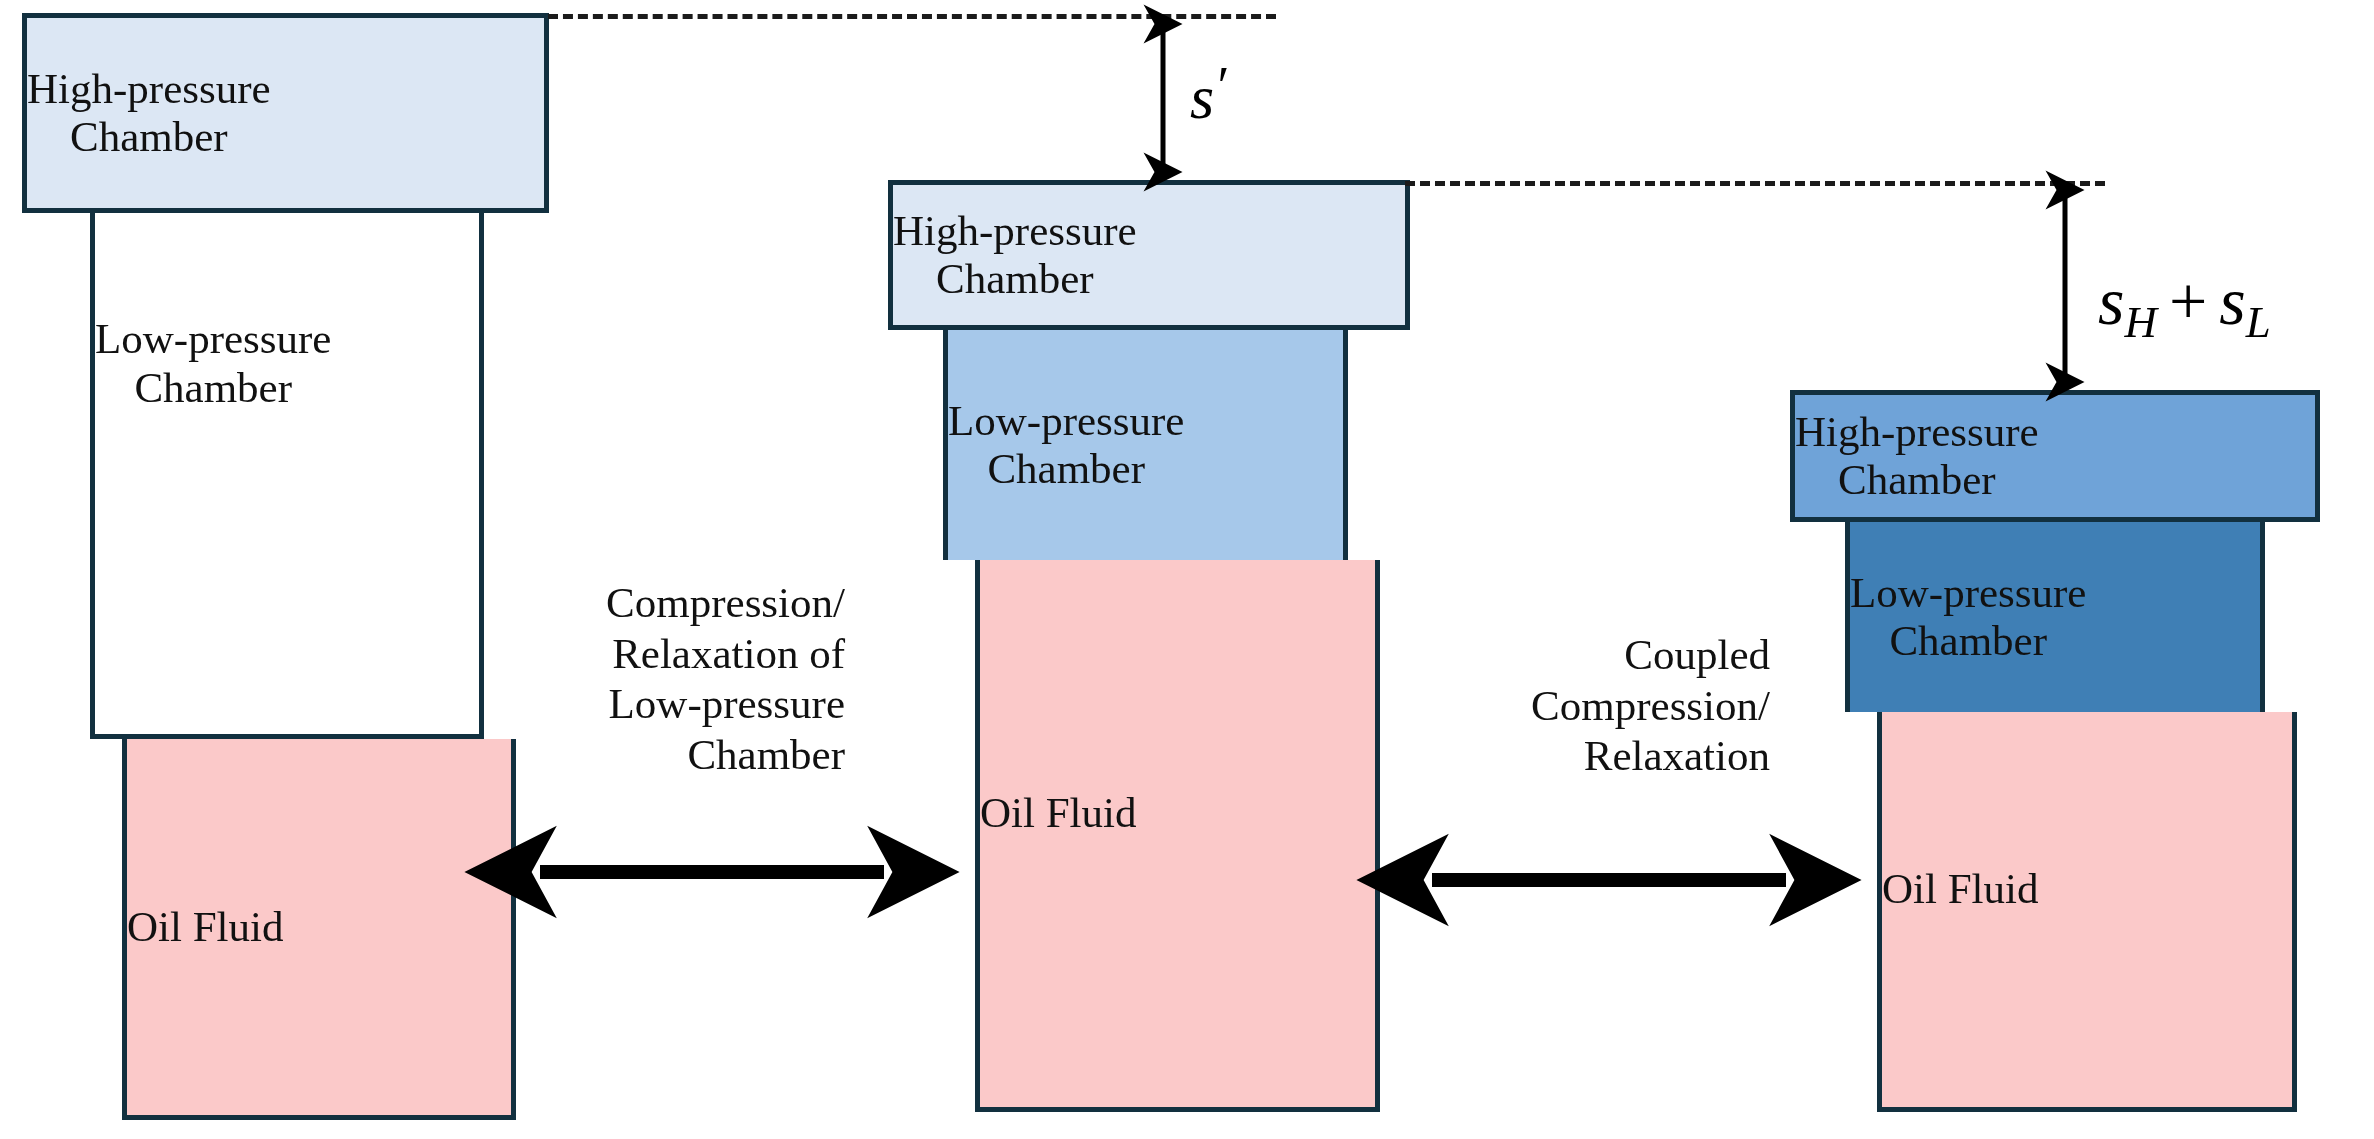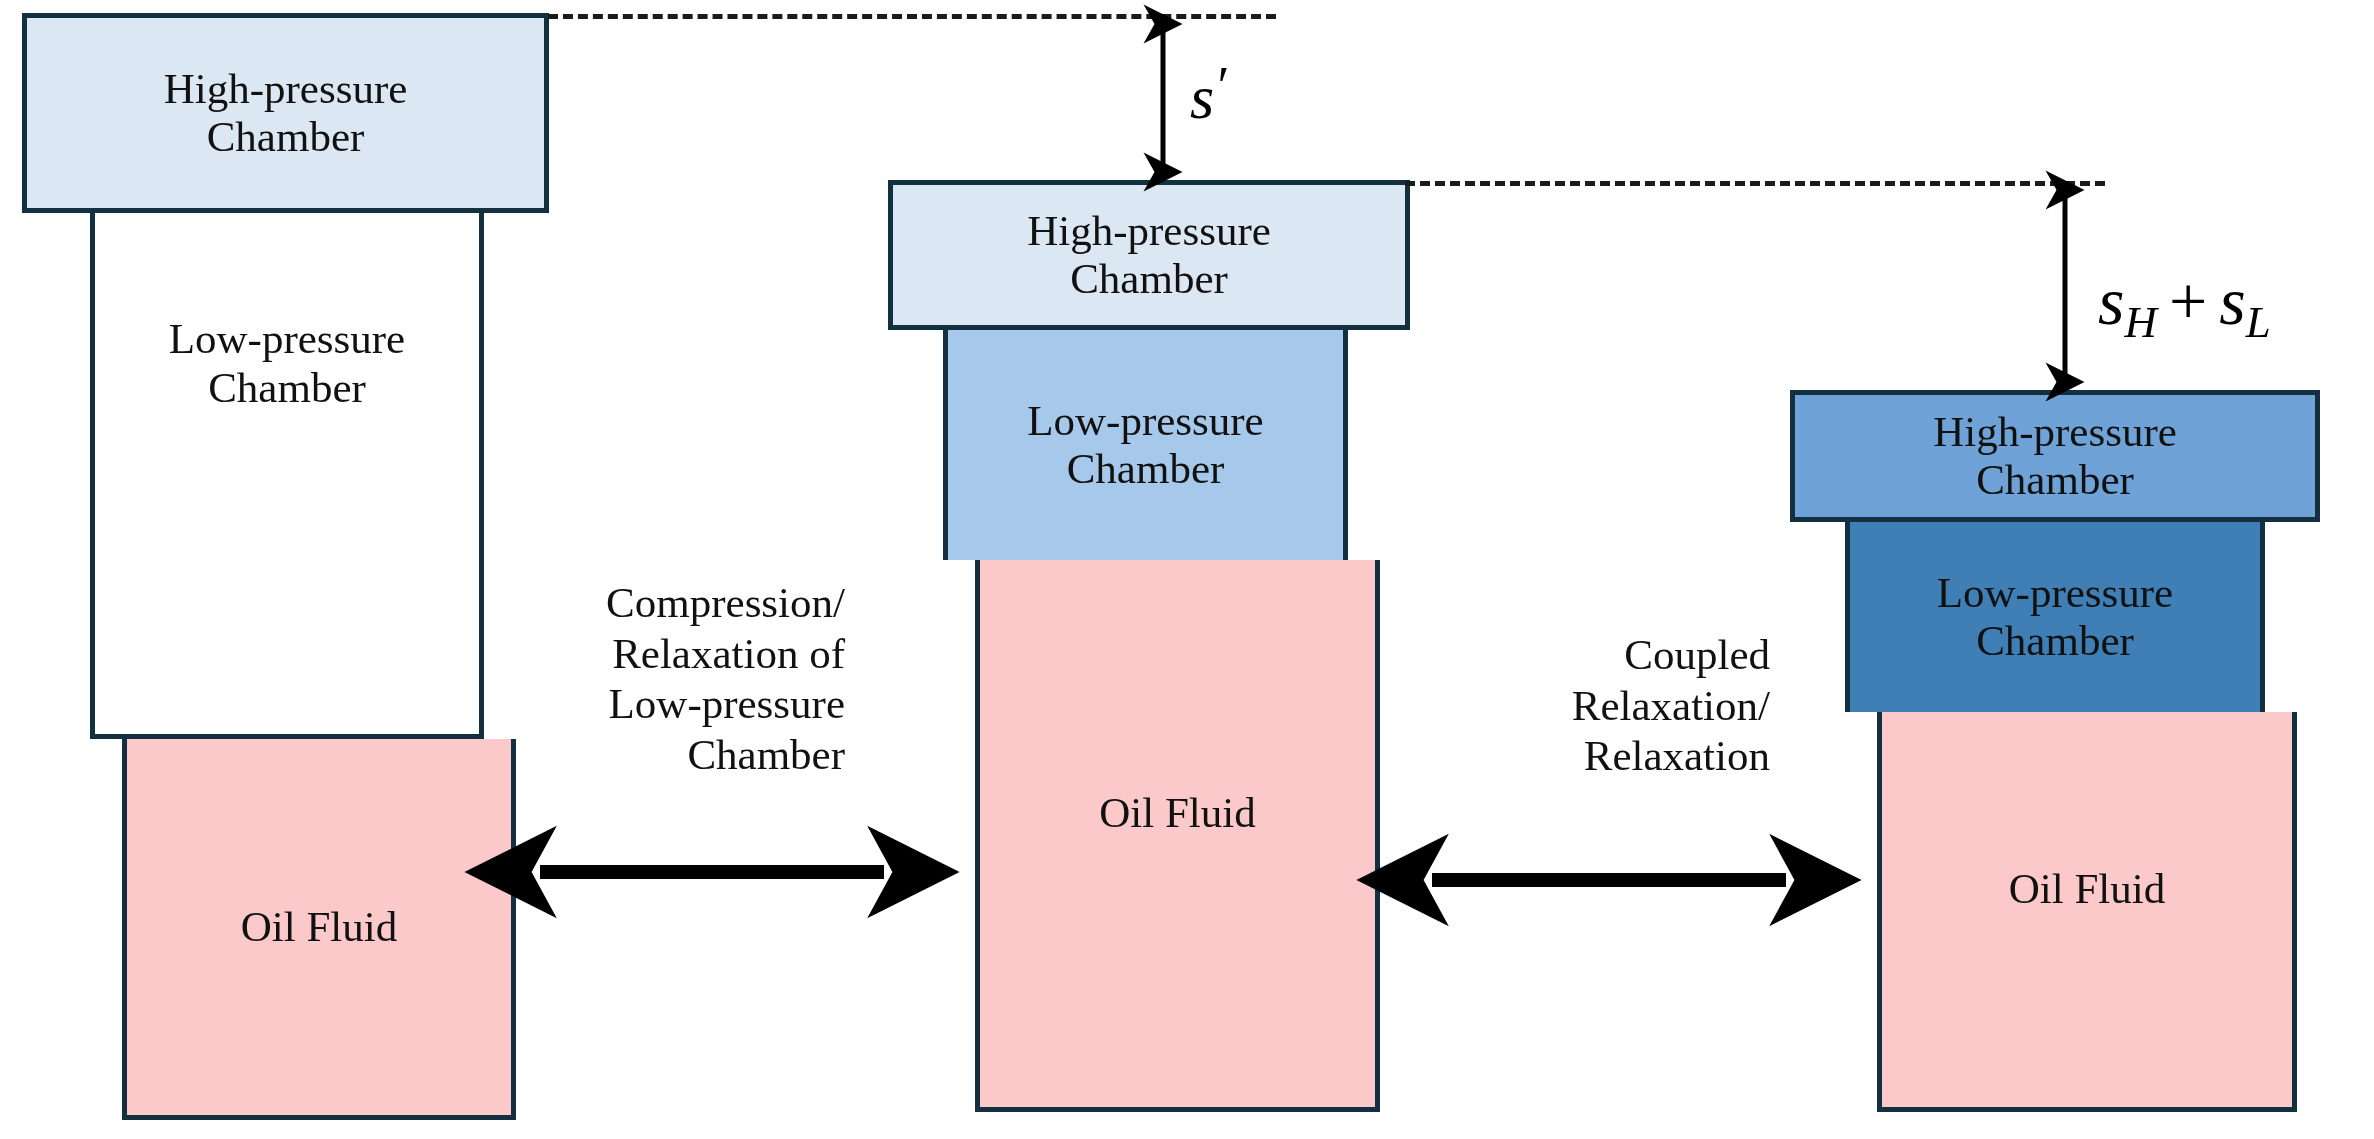--- a/index.html
+++ b/index.html
@@ -1,19 +1,19 @@
 <!DOCTYPE html>
 <html><head>
 <meta charset="utf-8">
 <style>
   html,body{margin:0;padding:0;background:#ffffff;}
   body{width:2374px;height:1139px;font-family:"Liberation Serif",serif;overflow:hidden;}
   #stage{position:relative;width:2374px;height:1139px;background:#fff;}
 
-  .box{position:absolute;box-sizing:border-box;display:flex;align-items:center;justify-content:center;text-align:center;}
+  .box{position:absolute;box-sizing:border-box;display:flex;align-items:center;justify-content:flex-start;text-align:center;}
   .chamber-label{line-height:1.12;color:#111;white-space:pre-line;}
 
   
   .hp-light{background:#dce7f4;border:5px solid #12303f;}
   .hp-mid  {background:#dce7f4;border:5px solid #12303f;}
   .hp-dark {background:#6fa3d8;border:5px solid #12303f;}
 
   .lp-empty{background:#ffffff;border-left:5px solid #12303f;border-right:5px solid #12303f;border-bottom:5px solid #12303f;}
   .lp-mid  {background:#a6c8ea;border-left:5px solid #12303f;border-right:5px solid #12303f;}
   .lp-dark {background:#3f7fb5;border-left:5px solid #12303f;border-right:5px solid #12303f;}
@@ -62,21 +62,21 @@
   <div class="box lp-mid" style="left:943px;top:330px;width:405px;height:230px;">
     <div class="chamber-label" style="font-size:43px;">Low-pressure
 Chamber</div>
   </div>
 
   <div class="box lp-empty oil" style="left:943px;top:560px;width:405px;height:552px;border-top:none;">
     <div class="chamber-label" style="font-size:43px;position:relative;top:-20px;">Oil Fluid</div>
   </div>
 
   <div class="lbl" style="left:1440px;top:630px;width:330px;font-size:43px;">Coupled
-Relaxation/
+Compression/
 Relaxation</div>
 
   <div class="box hp-dark" style="left:1790px;top:390px;width:530px;height:132px;">
     <div class="chamber-label" style="font-size:43px;">High-pressure
 Chamber</div>
   </div>
 
   <div class="box lp-dark" style="left:1845px;top:522px;width:420px;height:190px;">
     <div class="chamber-label" style="font-size:43px;">Low-pressure
 Chamber</div>

